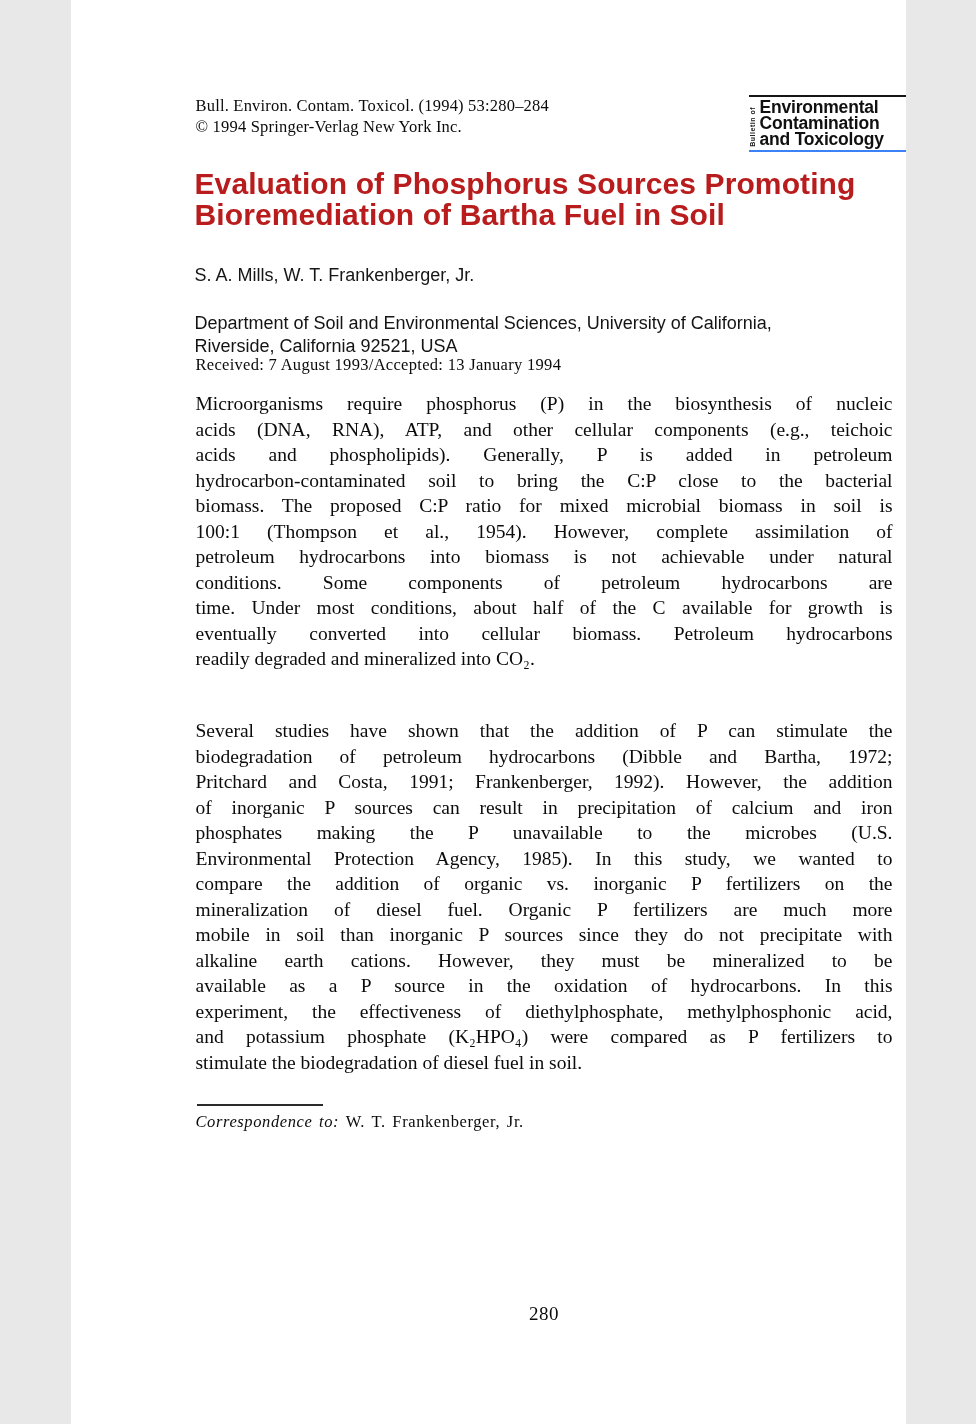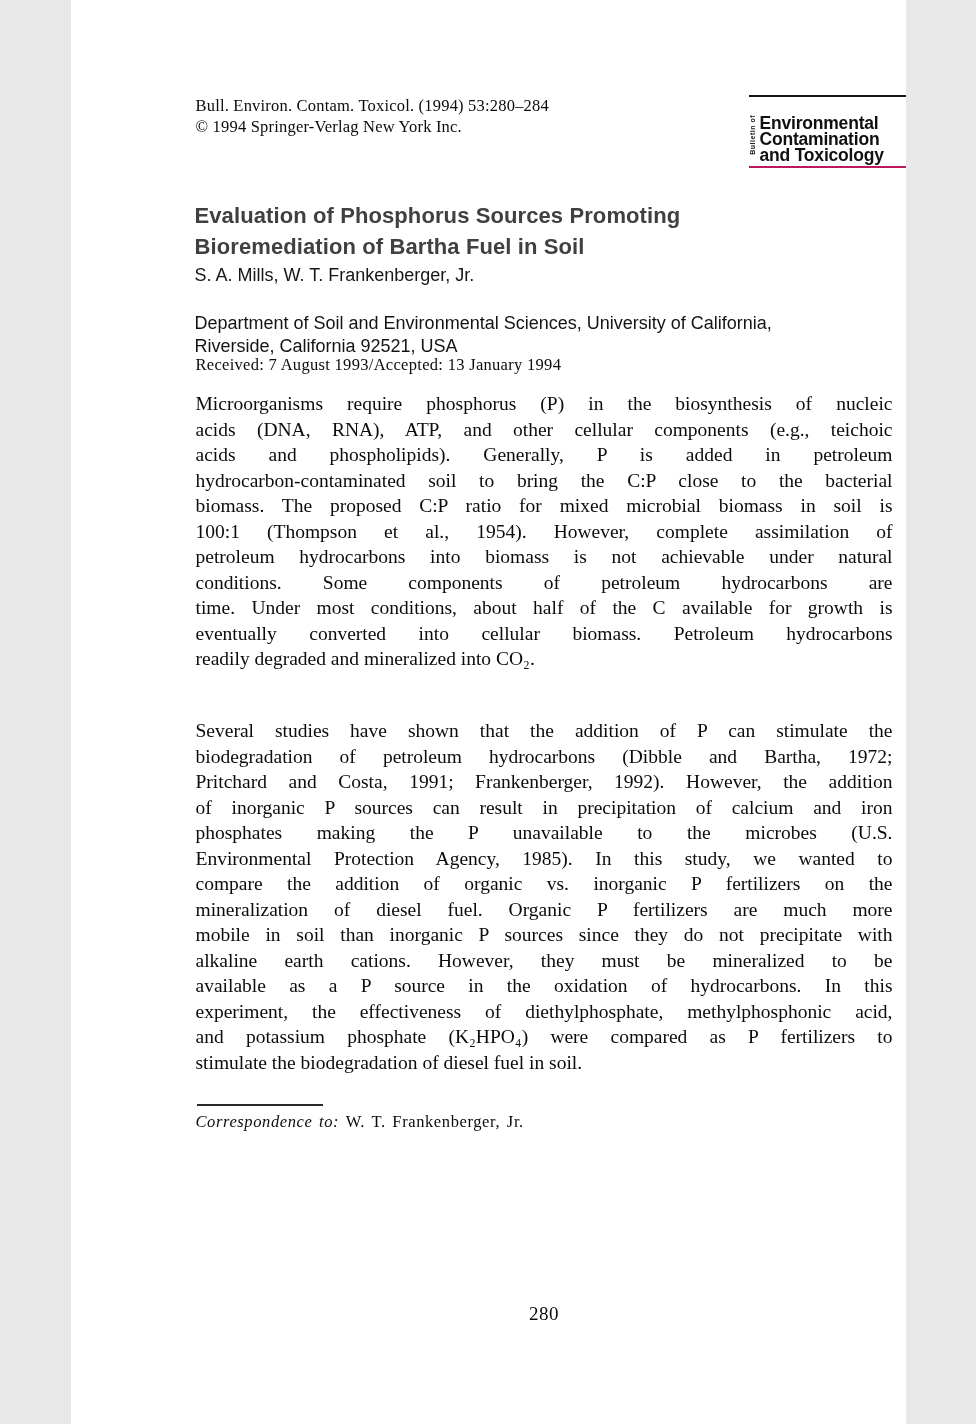--- a/index.html
+++ b/index.html
@@ -22,24 +22,24 @@
     line-height: 21px;
     letter-spacing: 0.2px;
     white-space: nowrap;
   }
 
   .logo-box {
     position: absolute;
     left: 678px; top: 95px;
     width: 170px;
     border-top: 2px solid #151515;
-    border-bottom: 2px solid #be185d;
-    padding: 18px 0 3px 0;
+    border-bottom: 2px solid #3b82f6;
+    padding: 2px 0 3px 0;
     display: flex;
-    align-items: flex-start;
+    align-items: flex-end;
     font-family: "Liberation Sans", sans-serif;
   }
   .logo-vertical {
     width: 11px;
     font-size: 7px;
     font-weight: bold;
     writing-mode: vertical-rl;
     transform: rotate(180deg);
     text-align: center;
     letter-spacing: 0.5px;
@@ -50,27 +50,27 @@
     line-height: 16px;
     font-weight: bold;
     letter-spacing: -0.2px;
     color: #101010;
     white-space: nowrap;
   }
 
   
   .title {
     position: absolute;
-    left: 124px; top: 200px;
+    left: 124px; top: 168px;
     font-family: "Liberation Sans", sans-serif;
     font-weight: bold;
-    font-size: 22px;
+    font-size: 30px;
     line-height: 31px;
     letter-spacing: 0.1px;
-    color: #404040;
+    color: #b91c1c;
   }
   .authors {
     position: absolute;
     left: 124px; top: 256px;
     font-family: "Liberation Sans", sans-serif;
     font-size: 18px;
     line-height: 22px;
     color: #161616;
     margin-top: 8px;
   }

